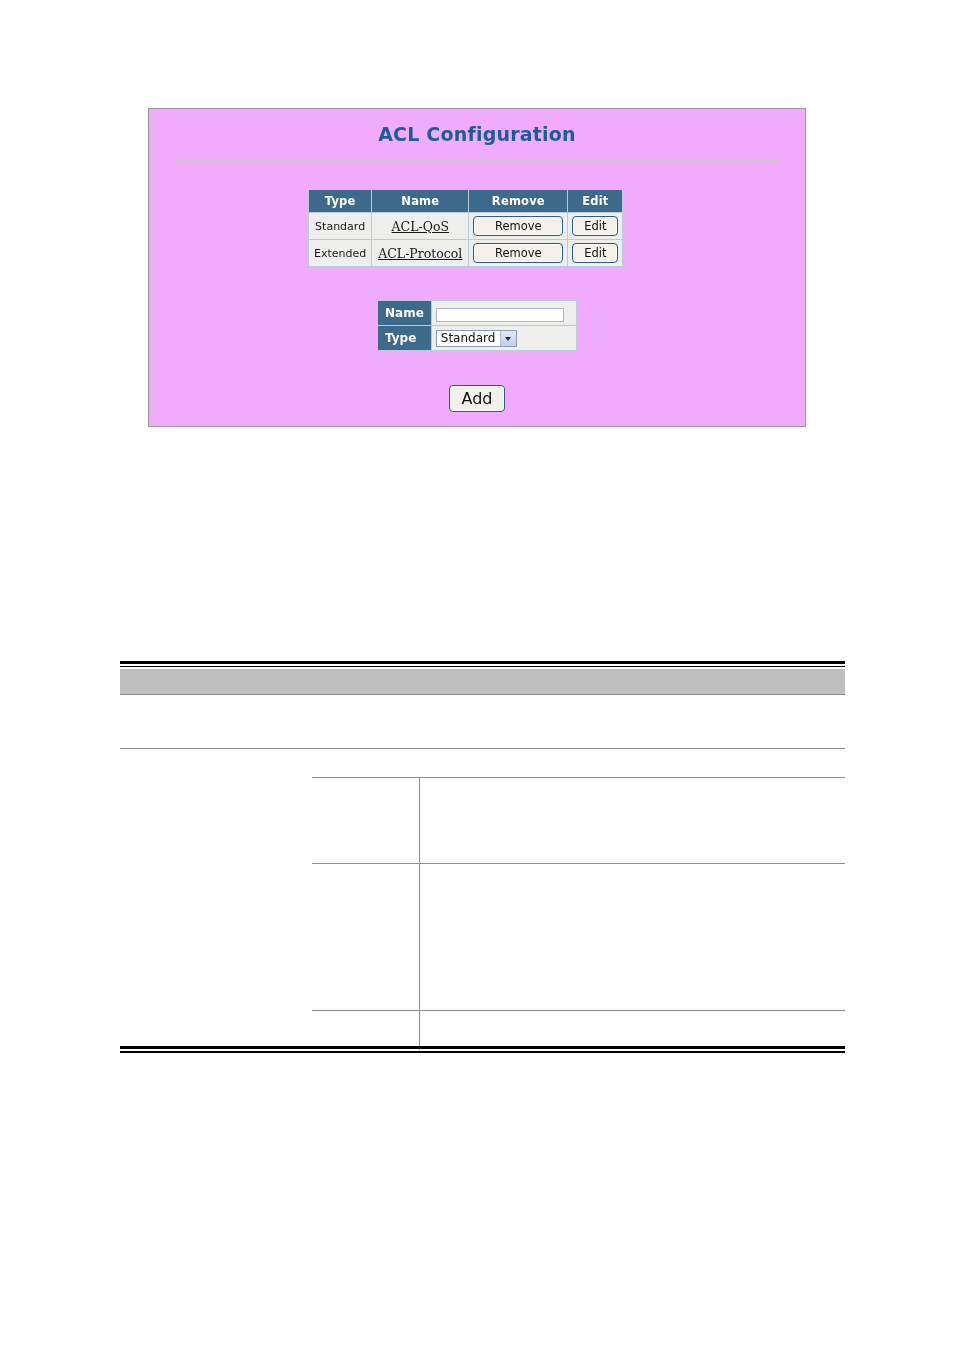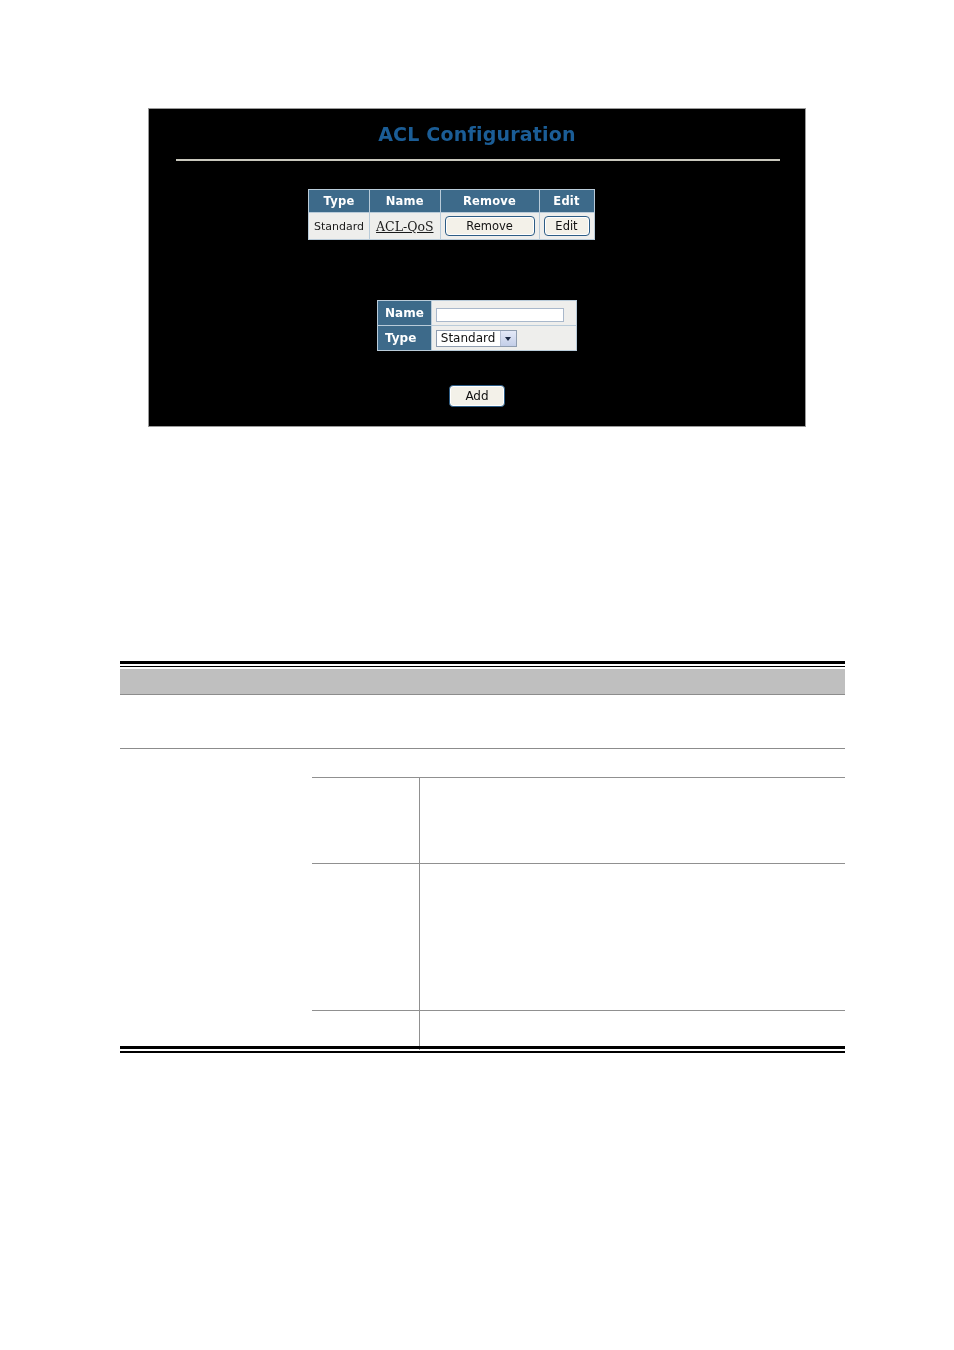--- a/index.html
+++ b/index.html
@@ -16,21 +16,21 @@
     overflow: hidden;
   }
 
   
   .shot-panel {
     position: absolute;
     left: 148px;
     top: 108px;
     width: 658px;
     height: 319px;
-    background: #000000;
+    background: #f0abfc;
     border: 1px solid #9a9a9a;
     box-sizing: border-box;
   }
 
   .shot-title {
     position: absolute;
     left: 0;
     top: 14px;
     width: 100%;
     text-align: center;
@@ -183,21 +183,21 @@
   .add-wrap {
     position: absolute;
     left: 0;
     top: 276px;
     width: 100%;
     text-align: center;
   }
   .btn-add {
     width: 54px;
     padding: 3px 0;
-    font-size: 12px;
+    font-size: 16px;
   }
 
   
   .doc-rule-top {
     position: absolute;
     left: 120px;
     width: 725px;
     background: #000000;
   }
   .doc-band {
@@ -258,20 +258,30 @@
         <th>Type</th>
         <th>Name</th>
         <th>Remove</th>
         <th>Edit</th>
       </tr>
     </thead>
     <tbody>
       <tr>
         <td class="cell-type">Standard</td>
         <td class="cell-text">ACL-QoS</td>
+        <td class="cell-btn">
+          <span class="ui-btn btn-remove">Remove</span>
+        </td>
+        <td class="cell-btn">
+          <span class="ui-btn btn-edit">Edit</span>
+        </td>
+      </tr>
+      <tr>
+        <td class="cell-type">Extended</td>
+        <td class="cell-text">ACL-Protocol</td>
         <td class="cell-btn">
           <span class="ui-btn btn-remove">Remove</span>
         </td>
         <td class="cell-btn">
           <span class="ui-btn btn-edit">Edit</span>
         </td>
       </tr>
     </tbody>
   </table>
 

